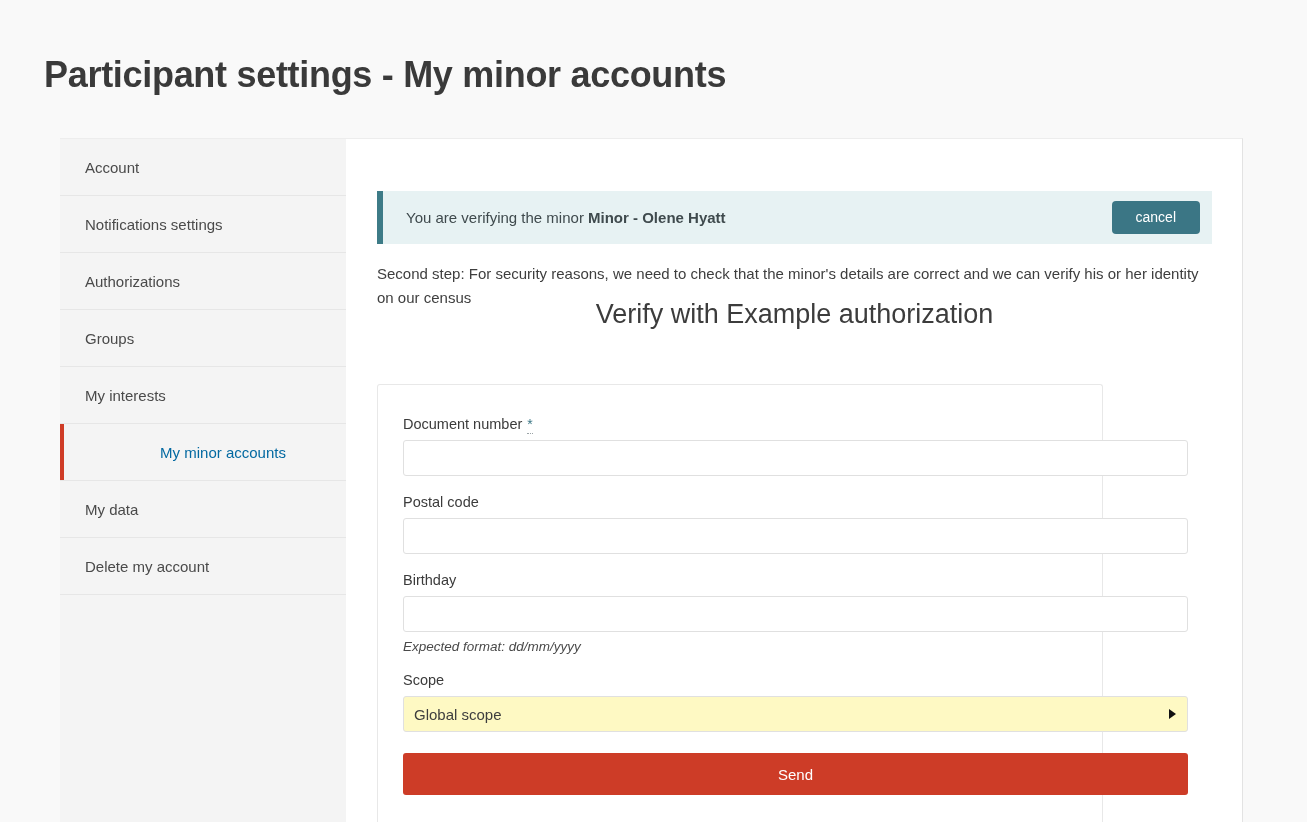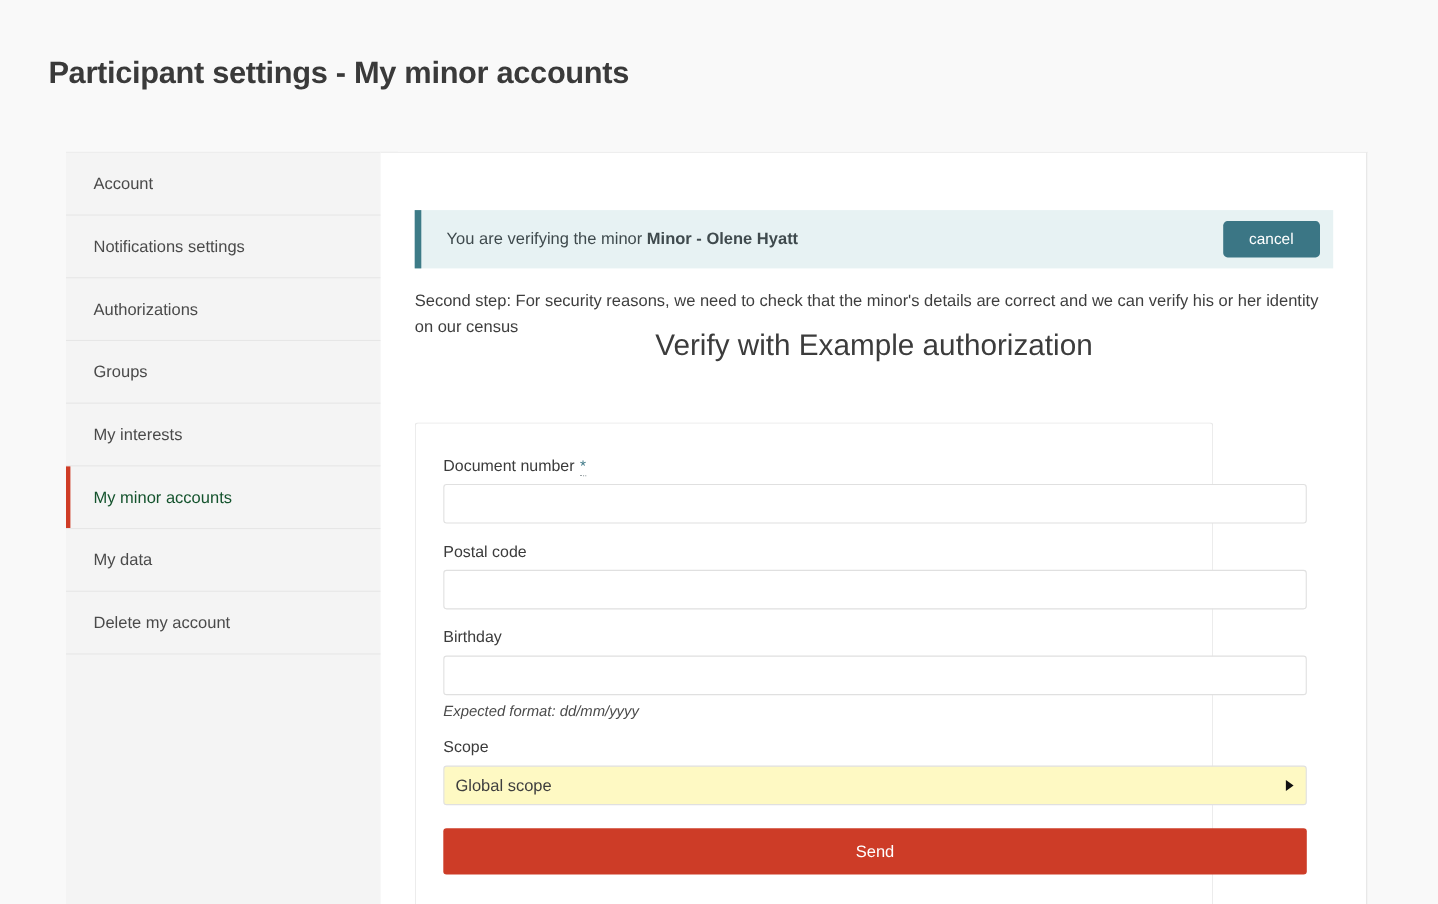--- a/index.html
+++ b/index.html
@@ -16,21 +16,21 @@
   .page {
     position: relative;
     width: 1307px;
     height: 822px;
     background: #f9f9f9;
   }
   .page-title {
     position: absolute;
     left: 44px;
     top: 30px;
-    font-size: 28px;
+    font-size: 36px;
     font-weight: bold;
     color: #3a3a3a;
     letter-spacing: -0.3px;
     white-space: nowrap;
     line-height: 1.18;
   }
 
   
   .sidebar {
     position: absolute;
@@ -47,21 +47,22 @@
     height: 57px;
     display: flex;
     align-items: center;
     padding-left: 25px;
     border-bottom: 1px solid #e6e6e6;
     font-size: 15px;
     color: #4a4a4a;
     cursor: pointer;
   }
   .nav-item.active {
-    color: #14532d;
+    color: #0369a1;
+    justify-content: center;
   }
   .nav-item.active::before {
     content: "";
     position: absolute;
     left: 0; top: 0; bottom: 0;
     width: 4px;
     background: #cf3c26;
   }
   .nav-item.filler {
     height: 227px;

